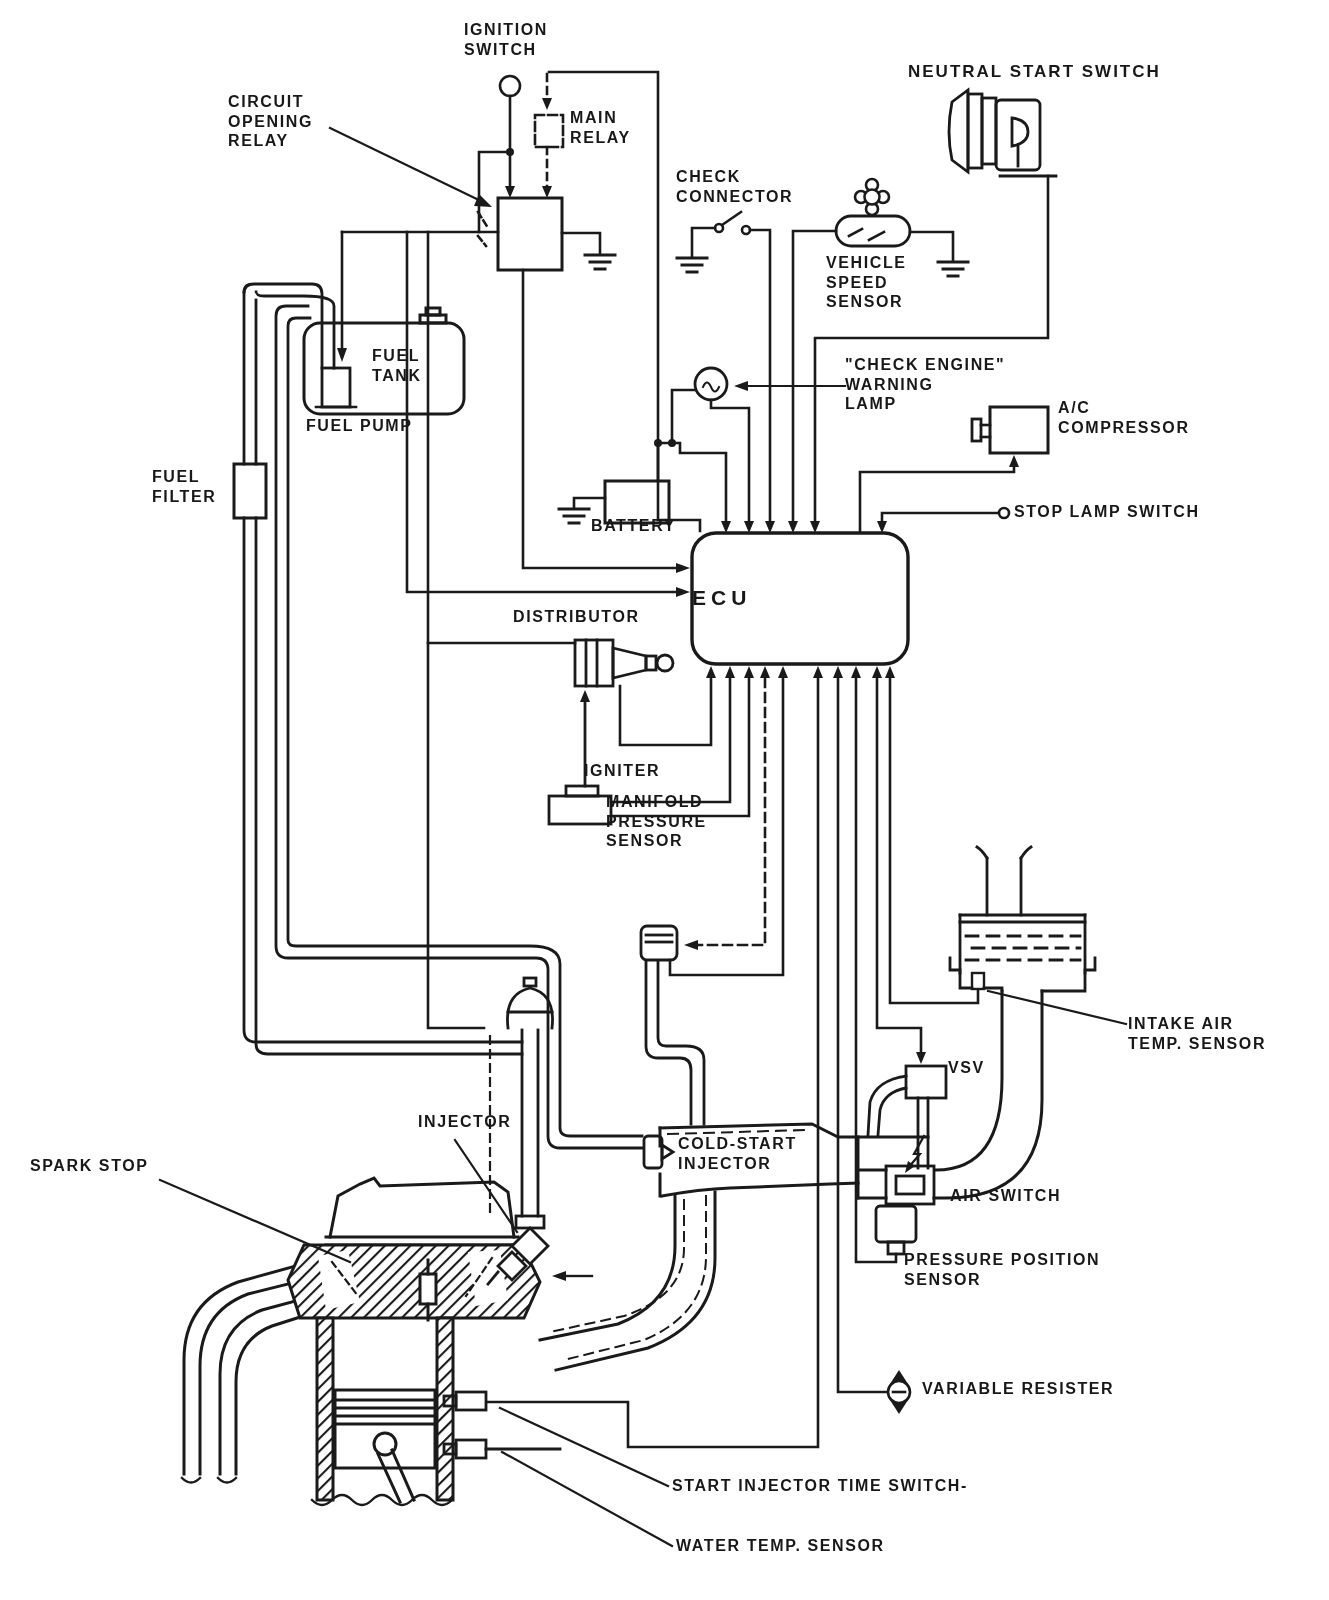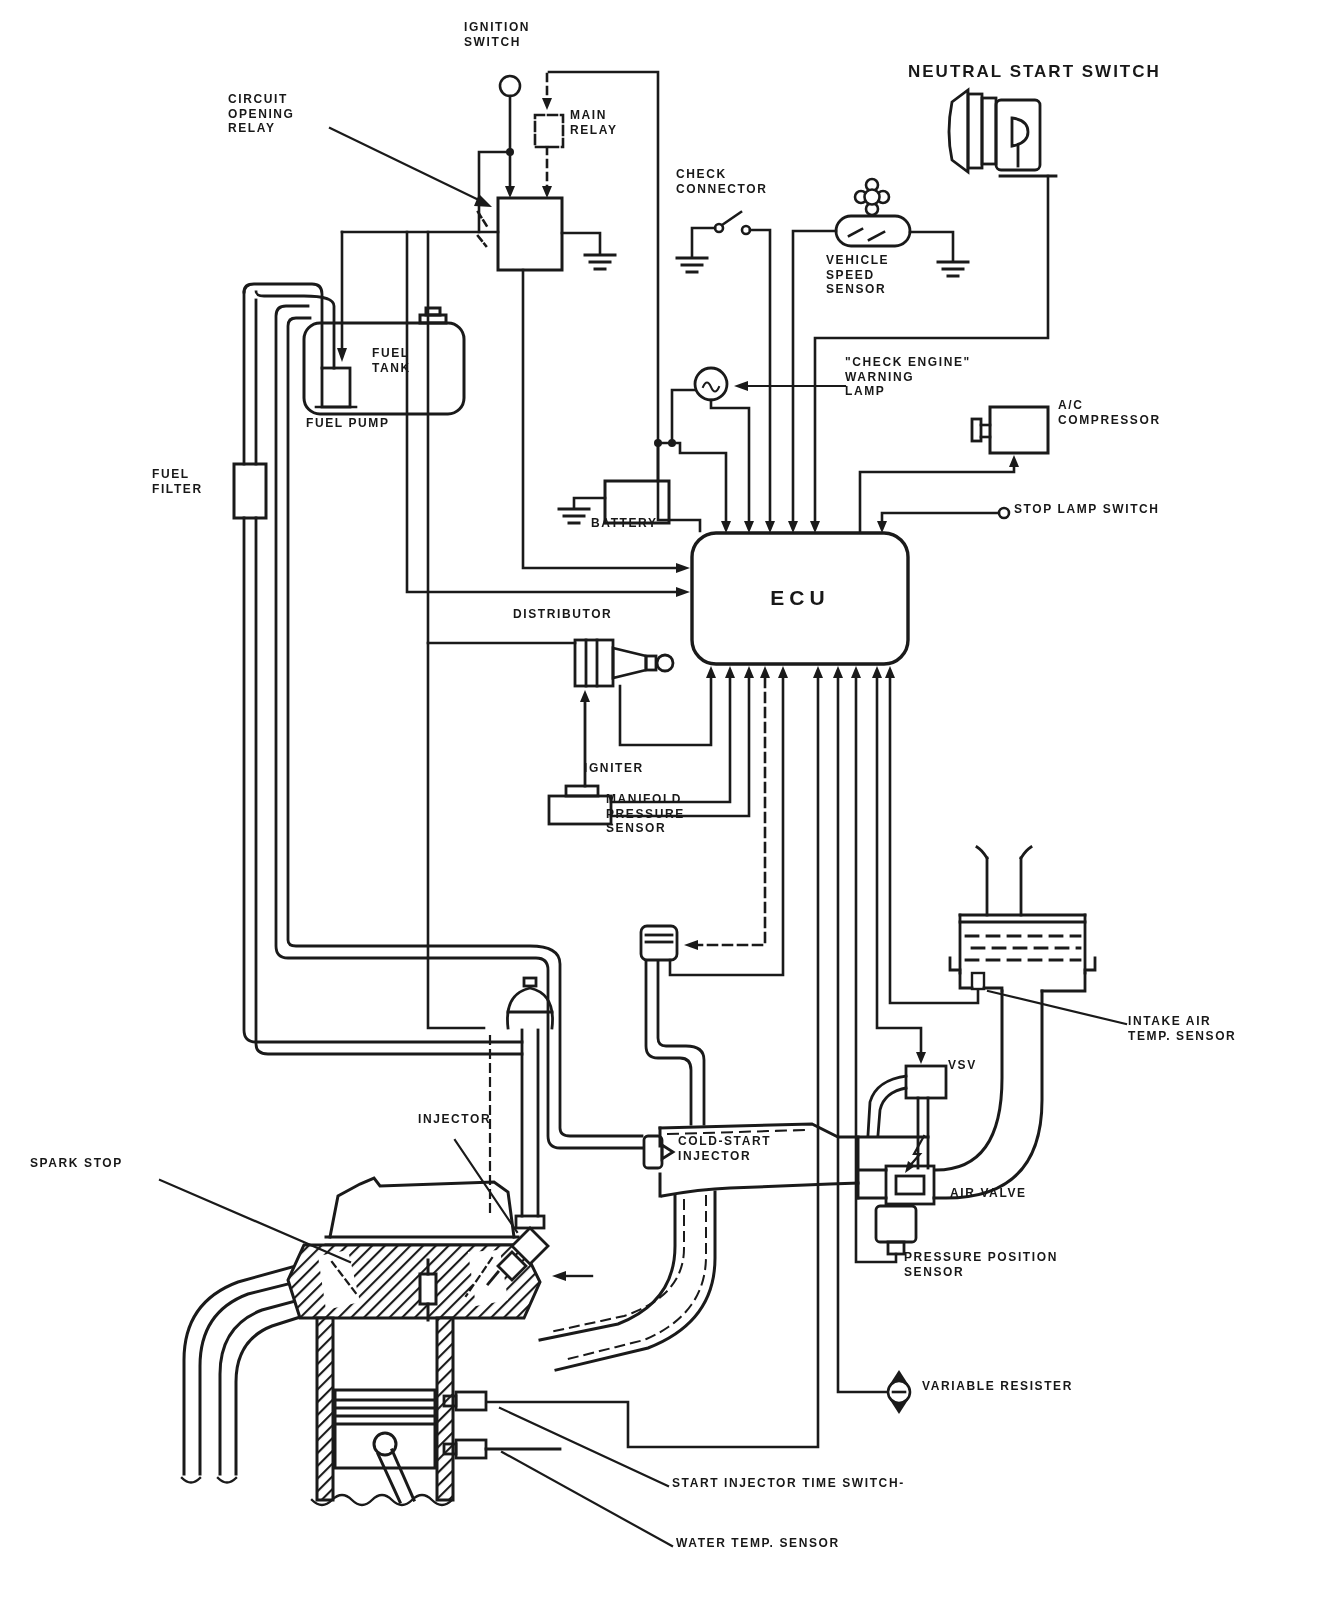--- a/index.html
+++ b/index.html
@@ -1,22 +1,22 @@
 <!DOCTYPE html>
 <html><head>
 <meta charset="utf-8">
 <style>
   html,body{margin:0;padding:0;background:#e8e8e8;}
   .stage{position:relative;width:1329px;height:1600px;background:#ffffff;overflow:hidden;
          font-family:"Liberation Sans",sans-serif;}
   svg.art{position:absolute;left:0;top:0;}
   .lbl{position:absolute;color:#181818;font-weight:bold;white-space:pre-line;
-       font-size:12px;line-height:1.22;letter-spacing:1.6px;}
+       font-size:16px;line-height:1.22;letter-spacing:1.6px;}
   .lbl.big{font-size:17px;letter-spacing:2px;margin-left:20px;}
-  .lbl.ecu{width:216px;text-align:center;font-size:21px;letter-spacing:5px;}
+  .lbl.ecu{width:216px;font-size:21px;letter-spacing:5px;}
 </style>
 </head>
 <body>
 
 <div class="stage">
 
 <svg class="art" width="1329" height="1600" viewBox="0 0 1329 1600" fill="none" stroke="#1a1a1a" stroke-width="2.6" stroke-linecap="square" stroke-linejoin="miter">
   <defs>
     <pattern id="ht" patternUnits="userSpaceOnUse" width="9" height="9" patternTransform="rotate(45)">
       <rect width="9" height="9" fill="#ffffff" stroke="none"></rect>
@@ -419,21 +419,21 @@
 <div class="lbl" style="left:584px;top:761px">IGNITER</div>
 <div class="lbl" style="left:606px;top:792px">MANIFOLD
 PRESSURE
 SENSOR</div>
 <div class="lbl" style="left:1128px;top:1014px">INTAKE AIR
 TEMP. SENSOR</div>
 <div class="lbl" style="left:948px;top:1058px">VSV</div>
 <div class="lbl" style="left:418px;top:1112px">INJECTOR</div>
 <div class="lbl" style="left:678px;top:1134px">COLD-START
 INJECTOR</div>
-<div class="lbl" style="left:950px;top:1186px">AIR VALVE</div>
+<div class="lbl" style="left:950px;top:1186px">AIR SWITCH</div>
 <div class="lbl" style="left:904px;top:1250px">PRESSURE POSITION
 SENSOR</div>
 <div class="lbl" style="left:30px;top:1156px">SPARK STOP</div>
 <div class="lbl" style="left:922px;top:1379px">VARIABLE RESISTER</div>
 <div class="lbl" style="left:672px;top:1476px">START INJECTOR TIME SWITCH-</div>
 <div class="lbl" style="left:676px;top:1536px">WATER TEMP. SENSOR</div>
 
 </div>
 
 </body></html>

